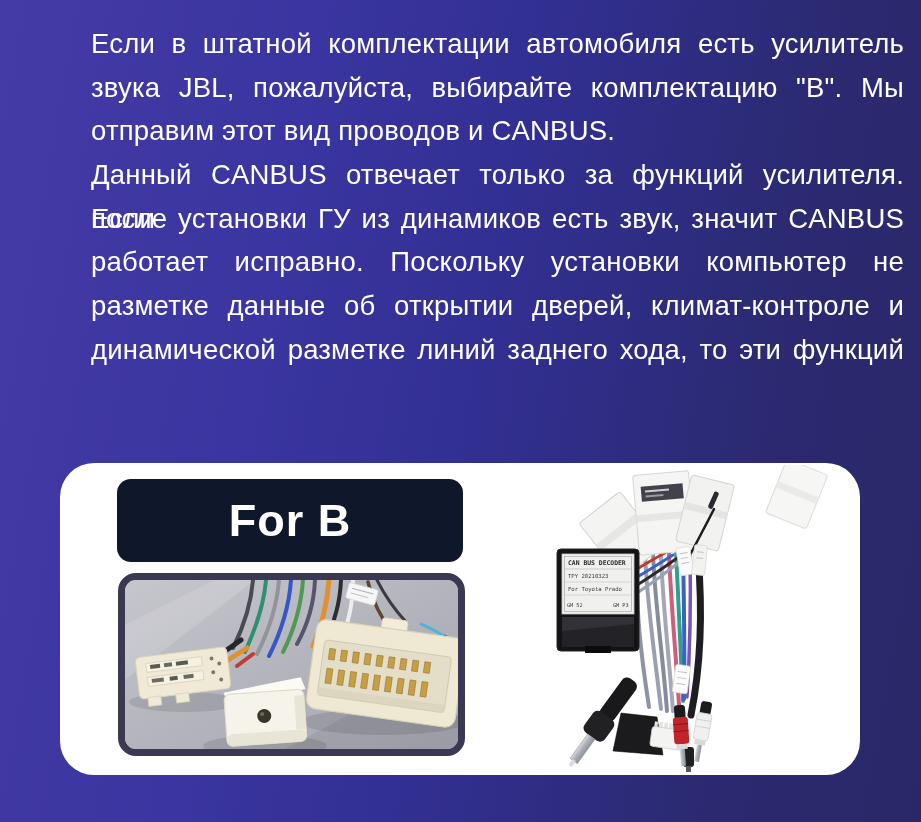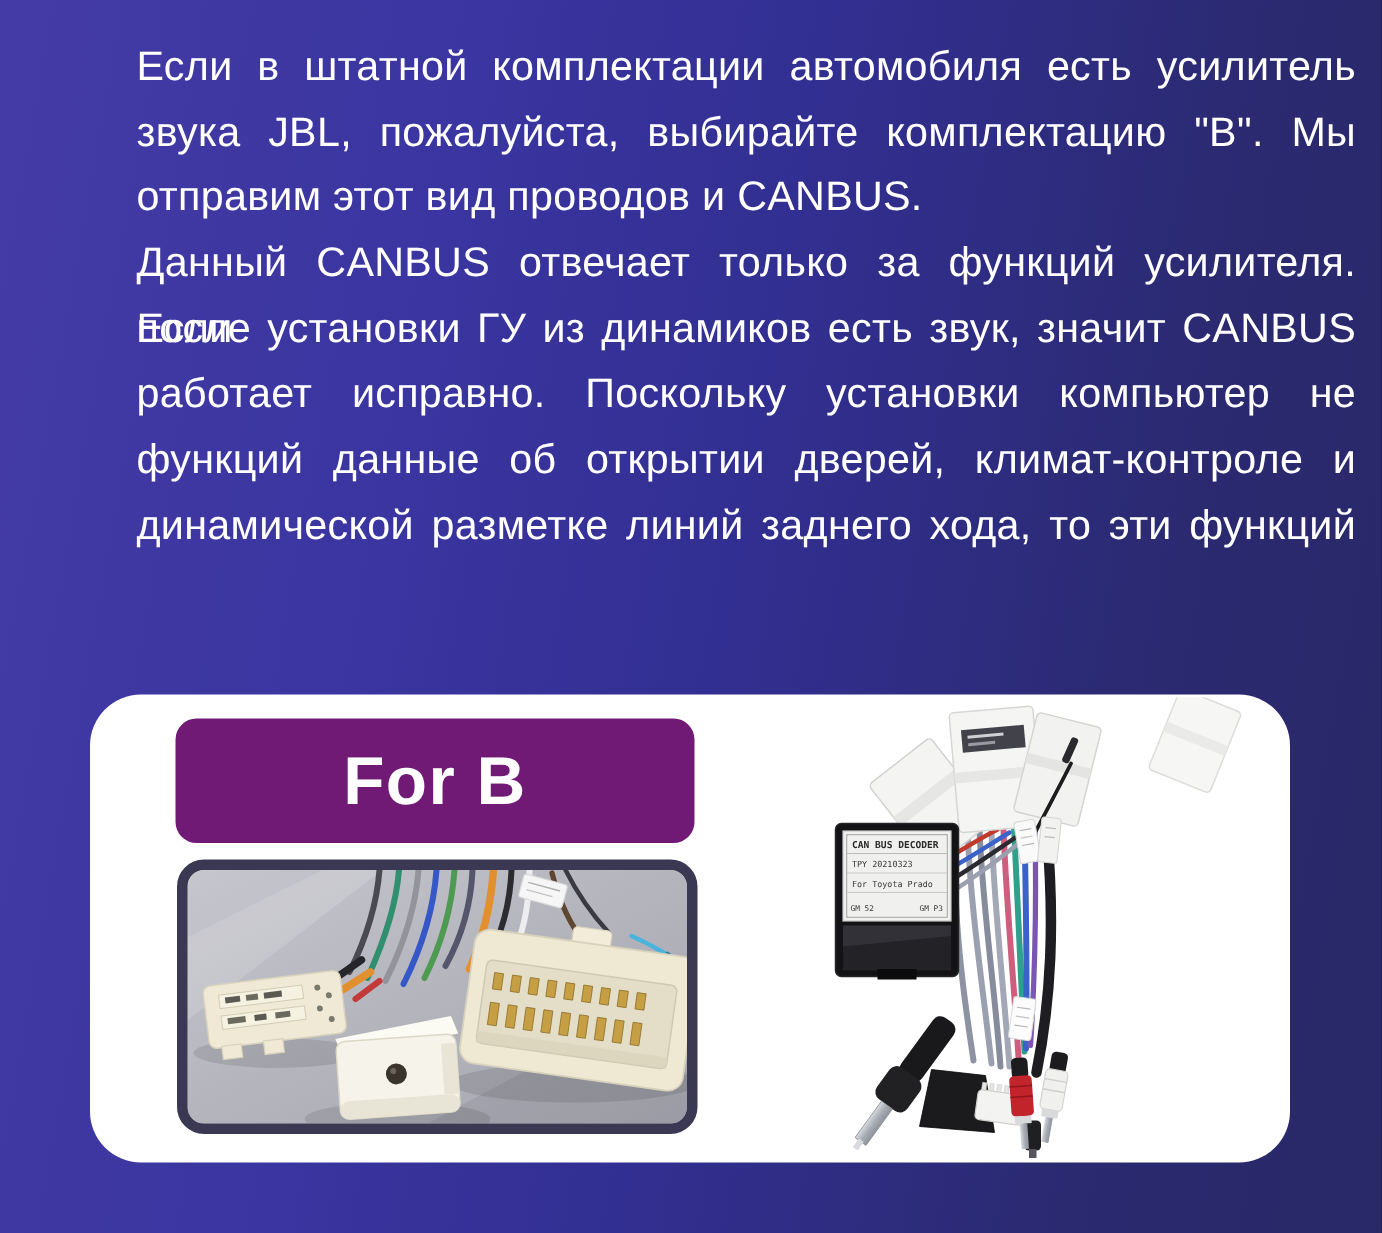--- a/index.html
+++ b/index.html
@@ -19,21 +19,21 @@
   .description .line.j{
     white-space:normal;text-align:justify;text-align-last:justify;
   }
   
   .card{
     position:absolute;left:60px;top:463px;width:800px;height:312px;
     background:#ffffff;border-radius:34px;
   }
   .variant-box{
     position:absolute;left:57px;top:16px;width:346px;height:83px;
-    background:#701a75;border-radius:14px;
+    background:#0f172a;border-radius:14px;
     display:flex;align-items:center;justify-content:center;
   }
   .variant-box span{
     color:#ffffff;font-size:45px;font-weight:700;letter-spacing:1px;
   }
   .photo-frame{
     position:absolute;left:58px;top:110px;width:347px;height:183px;
     box-sizing:border-box;border:7px solid #3a3852;border-radius:18px;
     overflow:hidden;background:#b4b4bc;
   }
@@ -48,21 +48,21 @@
 
 <div class="stage">
 
   <div class="description">
     <div class="line j">Если в штатной комплектации автомобиля есть усилитель</div>
     <div class="line j">звука JBL, пожалуйста, выбирайте комплектацию "B". Мы</div>
     <div class="line">отправим этот вид проводов и CANBUS.</div>
     <div class="line j">Данный CANBUS отвечает только за функций усилителя. Если</div>
     <div class="line j">после установки ГУ из динамиков есть звук, значит CANBUS</div>
     <div class="line j">работает исправно. Поскольку установки компьютер не</div>
-    <div class="line j">функций данные об открытии дверей, климат-контроле и</div>
+    <div class="line j">разметке данные об открытии дверей, климат-контроле и</div>
     <div class="line j">динамической разметке линий заднего хода, то эти функций</div>
   </div>
 
   <div class="card">
 
     <div class="variant-box">
       <span>For B</span>
     </div>
 
     <div class="photo-frame">

